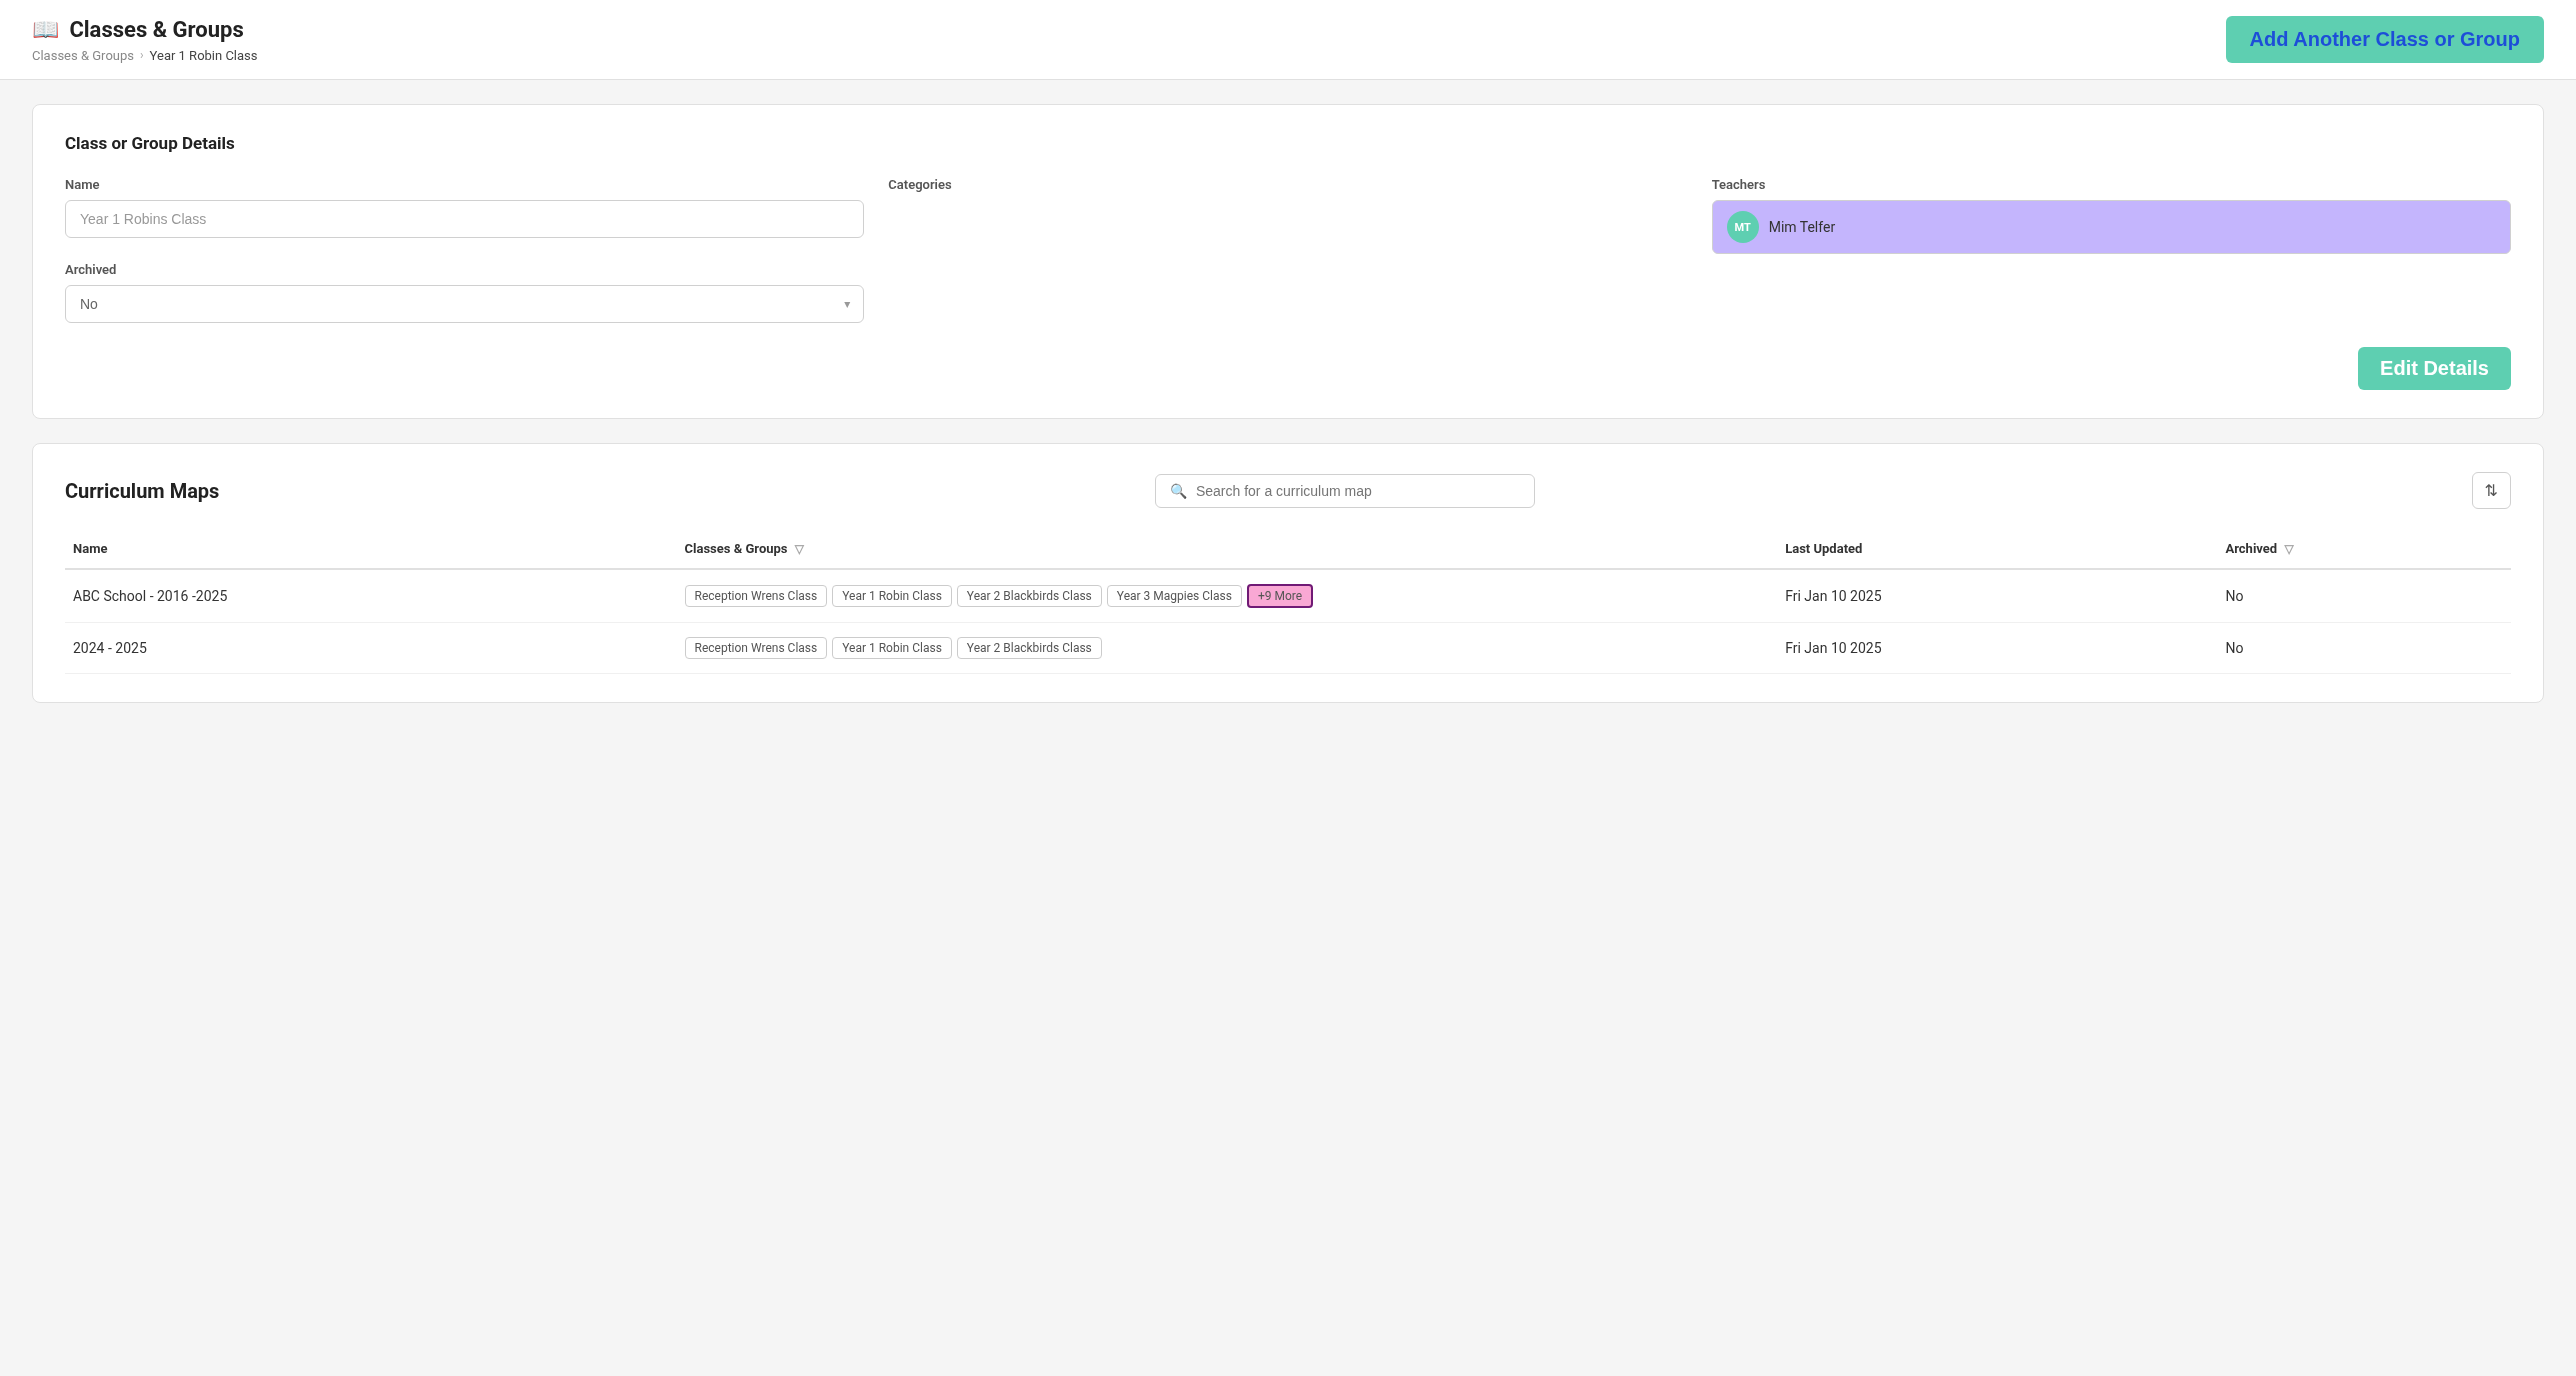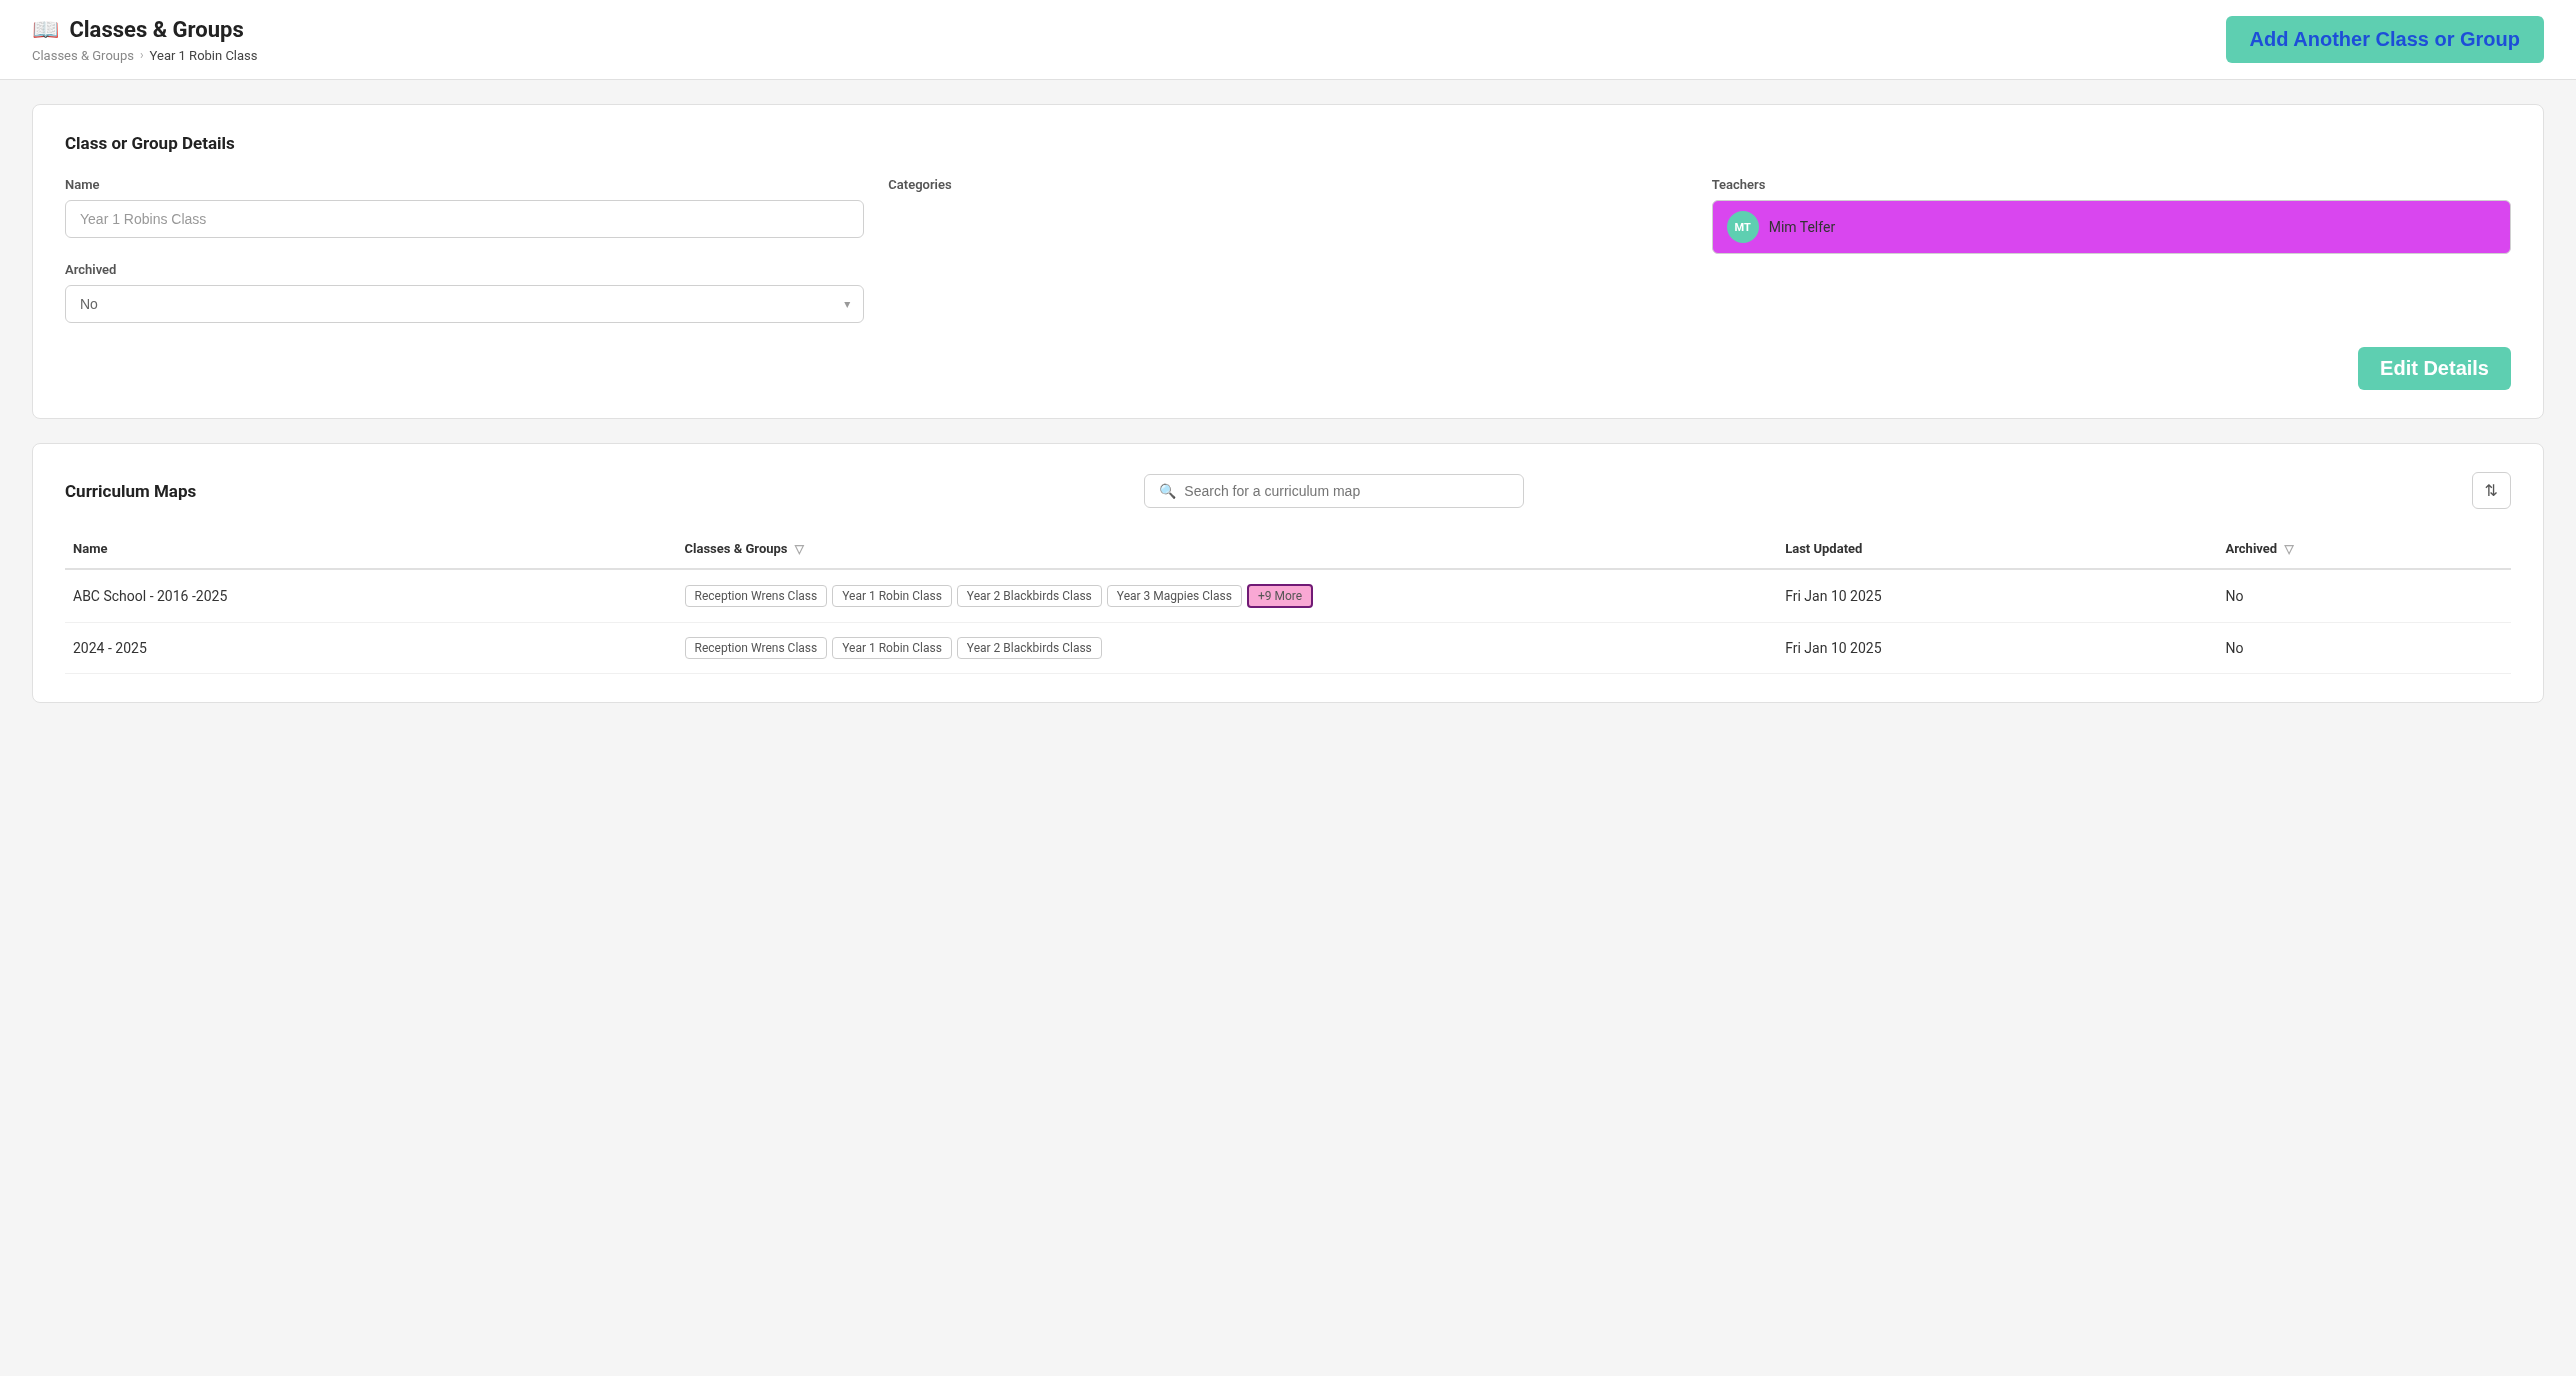--- a/index.html
+++ b/index.html
@@ -119,21 +119,21 @@
       padding: 3px 10px;
       font-size: 13px;
       font-weight: 500;
     }
 
     .teachers-box {
       border: 1px solid #d0d0d0;
       border-radius: 6px;
       padding: 10px 14px;
       min-height: 52px;
-      background: #d946ef;
+      background: #c4b5fd;
       display: flex;
       align-items: center;
       gap: 10px;
     }
 
     .avatar {
       width: 32px;
       height: 32px;
       border-radius: 50%;
       background: #5ecfb1;
@@ -190,21 +190,21 @@
 
     
     .curriculum-header {
       display: flex;
       align-items: center;
       justify-content: space-between;
       margin-bottom: 20px;
     }
 
     .curriculum-title {
-      font-size: 17px;
+      font-size: 20px;
       font-weight: 700;
       color: #222;
     }
 
     .search-bar {
       display: flex;
       align-items: center;
       border: 1px solid #d0d0d0;
       border-radius: 6px;
       padding: 8px 14px;

